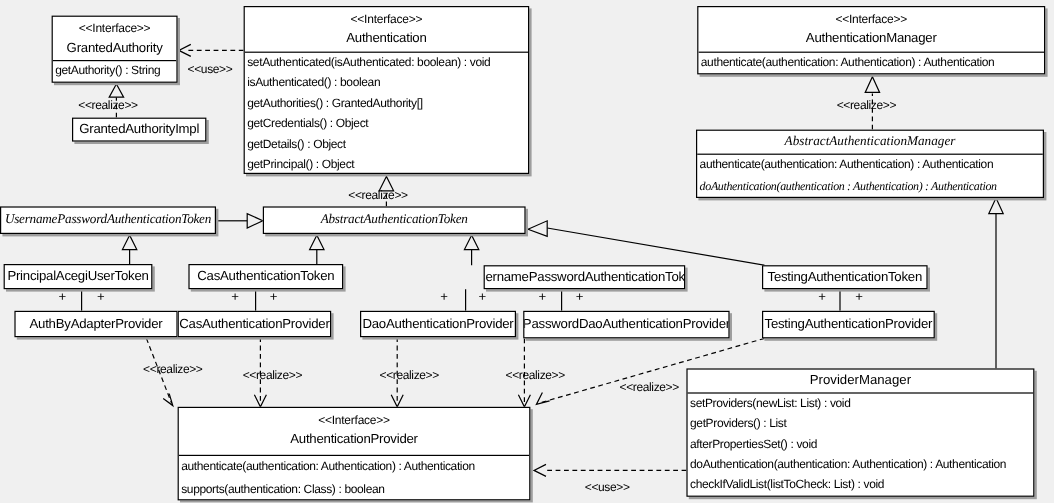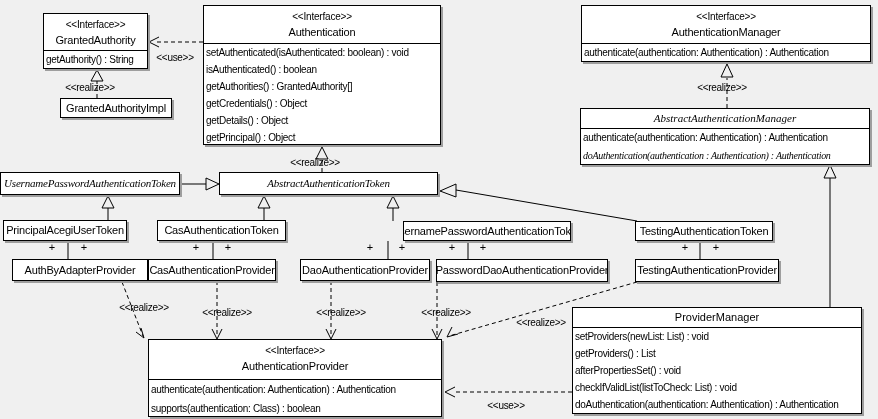--- a/index.html
+++ b/index.html
@@ -219,18 +219,18 @@
       <div class="m h19">supports(authentication: Class) : boolean</div>
     </div>
   </div>
 
   <div class="uml-class ovf" style="left:572px; top:307px; width:290px; height:107px;">
     <div class="title">ProviderManager</div>
     <div class="methods sep ovf">
       <div class="m">setProviders(newList: List) : void</div>
       <div class="m">getProviders() : List</div>
       <div class="m">afterPropertiesSet() : void</div>
+      <div class="m">doAuthentication(authentication: Authentication) : Authentication</div>
       <div class="m">checkIfValidList(listToCheck: List) : void</div>
-      <div class="m">doAuthentication(authentication: Authentication) : Authentication</div>
     </div>
   </div>
 
 </div>
 
 </body></html>

